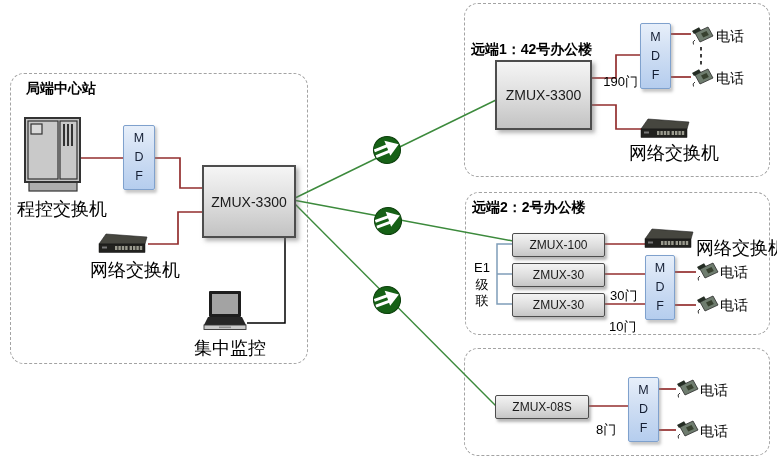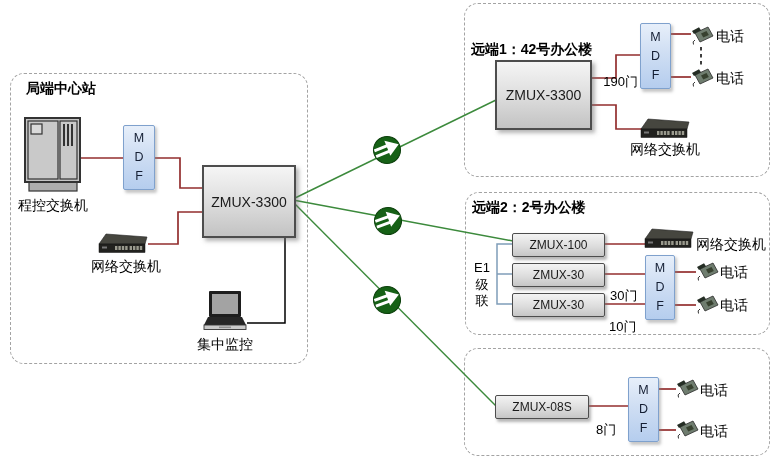--- a/index.html
+++ b/index.html
@@ -29,21 +29,21 @@
     font-size:12px; color:#1a1a1a; white-space:nowrap;
   }
   .mdf{
     background:linear-gradient(180deg,#e7effa 0%,#cfdef3 45%,#b5cdee 100%);
     border:1.5px solid var(--mdf-border); border-radius:2px;
     box-shadow:2px 2.5px 3px rgba(130,130,130,.45);
     display:flex; flex-direction:column; align-items:center; justify-content:space-evenly;
     font-size:12.5px; color:#141e33;
   }
   .mdf span{line-height:1;}
-  .lbl{font-size:14px; color:#000; white-space:nowrap;}
+  .lbl{font-size:18px; color:#000; white-space:nowrap;}
   .lbl-c{text-align:center;}
   .port-lbl{font-size:13px; color:#000; white-space:nowrap;margin-top:32px;}
   .cascade{font-size:13px; line-height:16.5px; text-align:center; color:#000;}
   svg{display:block;}
   .red-line{stroke:var(--line-red); stroke-width:1.7; fill:none;}
   .green-line{stroke:var(--line-green); stroke-width:1.4; fill:none;}
   .black-line{stroke:#000; stroke-width:1.5; fill:none;}
   .black-dash{stroke:#000; stroke-width:1.5; fill:none; stroke-dasharray:3.5,3.5;}
   .blue-line{stroke:var(--line-blue); stroke-width:1.5; fill:none;}
   #wire-layer{pointer-events:none;}

